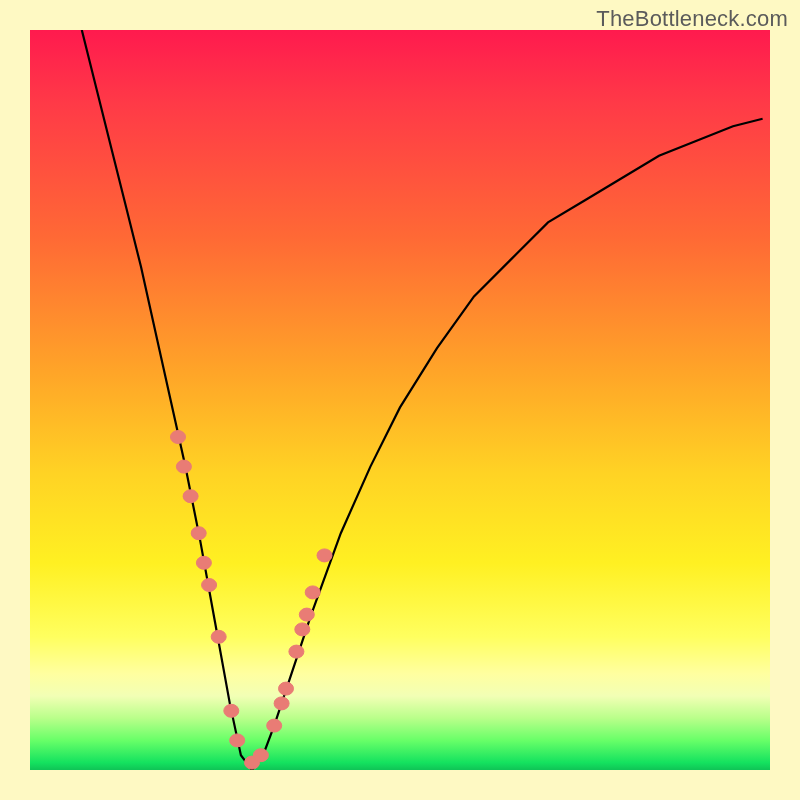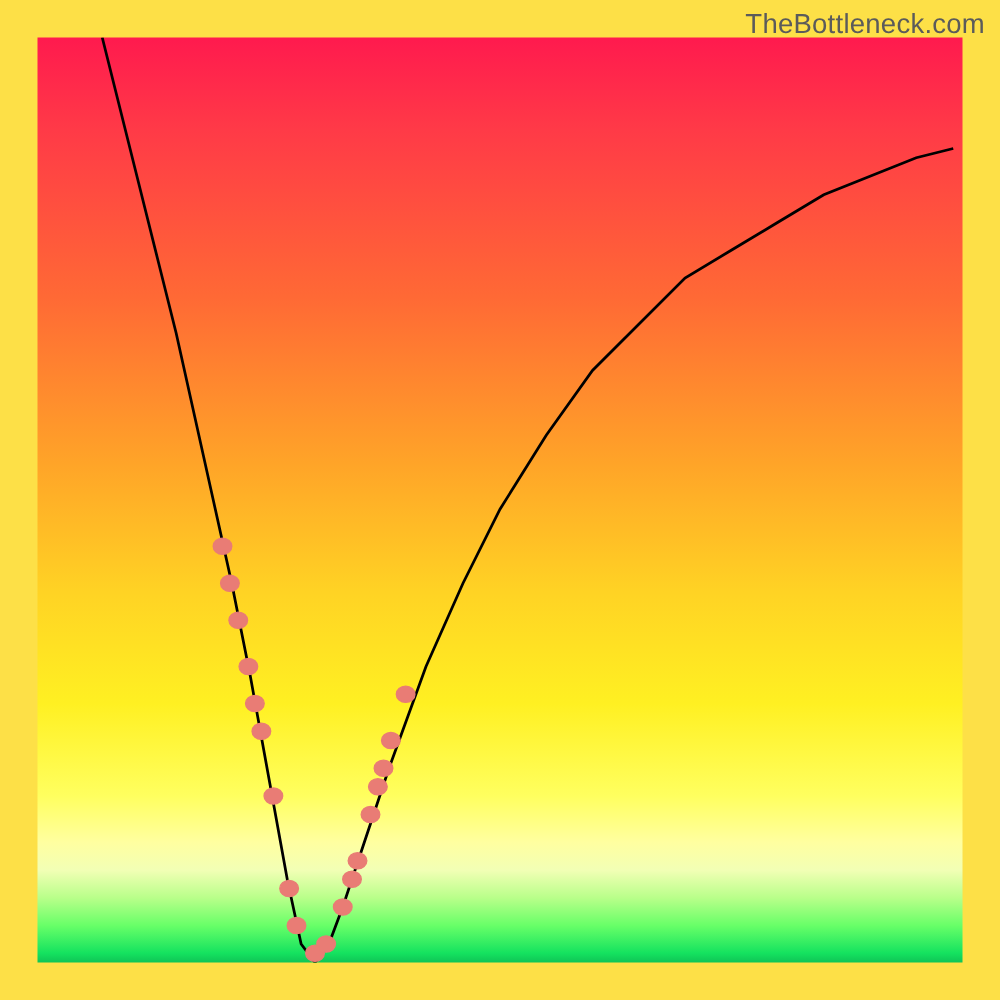--- a/index.html
+++ b/index.html
@@ -10,21 +10,21 @@
     overflow: hidden;
     background: #000;
     font-family: Arial, Helvetica, sans-serif;
   }
   .frame {
     position: absolute;
     top: 0;
     left: 0;
     width: 800px;
     height: 800px;
-    background: #fde047;
+    background: #fef9c3;
     text-align: right;
   }
   .plot-area {
     position: absolute;
     top: 30px;
     left: 30px;
     width: 740px;
     height: 740px;
     
     background: linear-gradient(

